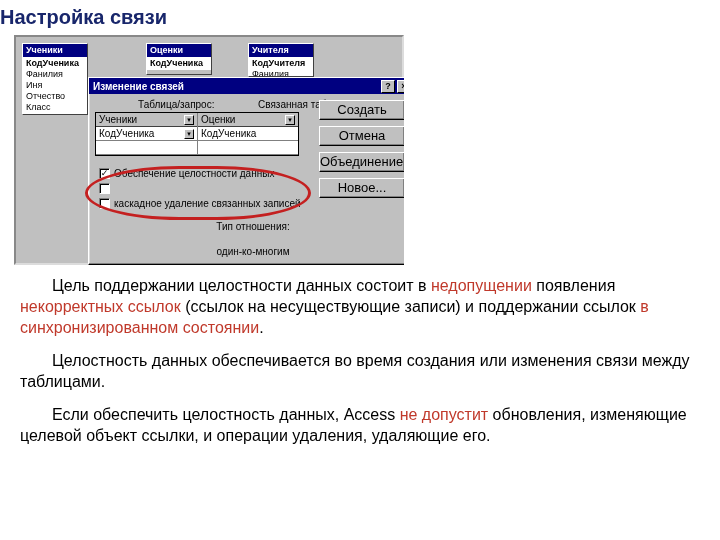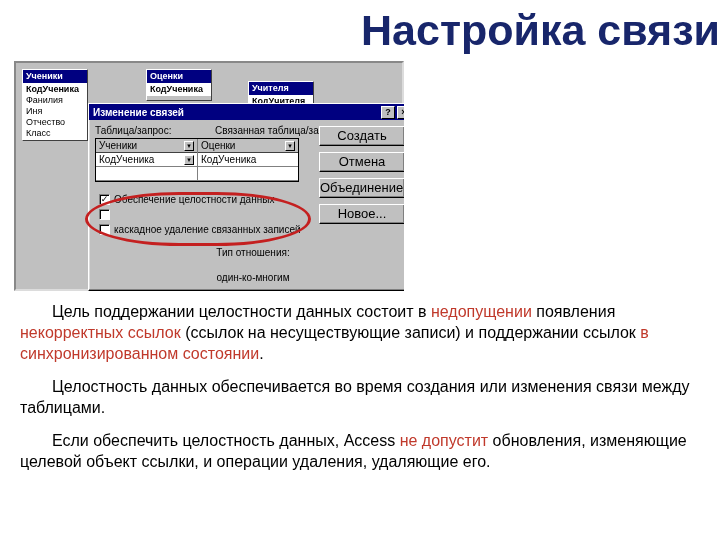--- a/index.html
+++ b/index.html
@@ -7,24 +7,24 @@
     margin: 0;
     width: 720px;
     height: 540px;
     background: #fff;
     font-family: Arial, "Helvetica Neue", sans-serif;
     overflow: hidden;
     font-size: 14px;
     color: #000;
   }
   .slide-title {
-    font-size: 43px;
+    font-size: 20px;
     font-weight: bold;
     color: #18266b;
-    text-align: right;
+    text-align: left;
     margin: 6px 0 6px 0;
   }
   .screenshot {
     margin: 0 0 10px 14px;
     width: 390px;
     height: 230px;
     background: #f0abfc;
     position: relative;
     overflow: hidden;
   }
@@ -90,21 +90,21 @@
     text-align: center;
     margin-left: 2px;
   }
   .dlg-body {
     position: relative;
     padding: 5px 6px;
     font-size: 10px;
     color: #000;
     height: calc(100% - 16px);
   }
-  .hdr-line { display: flex; gap: 24px; }
+  .hdr-line { display: flex; gap: 24px; margin-left: 43px; }
   .hdr-col { width: 96px; font-size: 10px; }
   .mini-tbl {
     margin-top: 2px;
     display: flex;
     gap: 0;
     width: 204px;
     border: 1px solid #000;
     background: #fff;
   }
   .mini-tbl .col { width: 50%; }
@@ -158,21 +158,21 @@
         <div>Отчество</div>
         <div>Класс</div>
       </div>
     </div>
     <div class="tbl-win" style="left:130px; top:6px; width:66px; height:32px; overflow:hidden;">
       <div class="tbl-title">Оценки</div>
       <div class="tbl-body">
         <div style="font-weight:bold">КодУченика</div>
       </div>
     </div>
-    <div class="tbl-win" style="left:232px; top:18px; width:66px; height:34px; overflow:hidden;">
+    <div class="tbl-win" style="left:232px; top:6px; width:66px; height:34px; overflow:hidden;">
       <div class="tbl-title">Учителя</div>
       <div class="tbl-body">
         <div style="font-weight:bold">КодУчителя</div>
         <div>Фанилия</div>
       </div>
     </div>
 
     <div class="dialog">
       <div class="dlg-titlebar">
         <span>Изменение связей</span>

